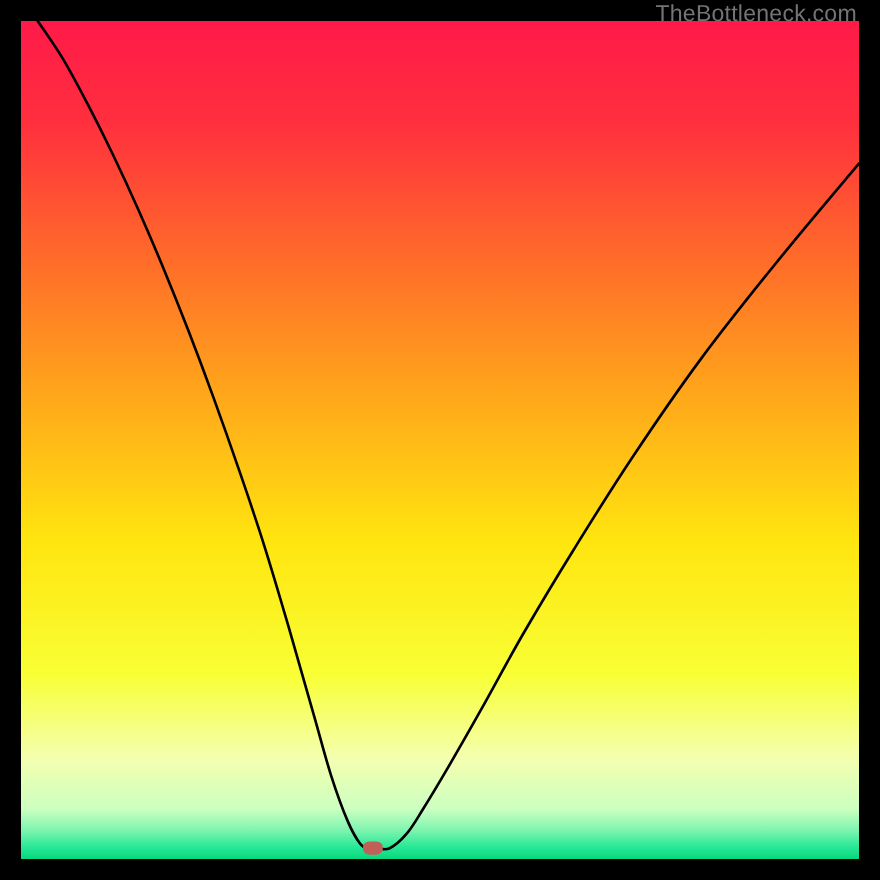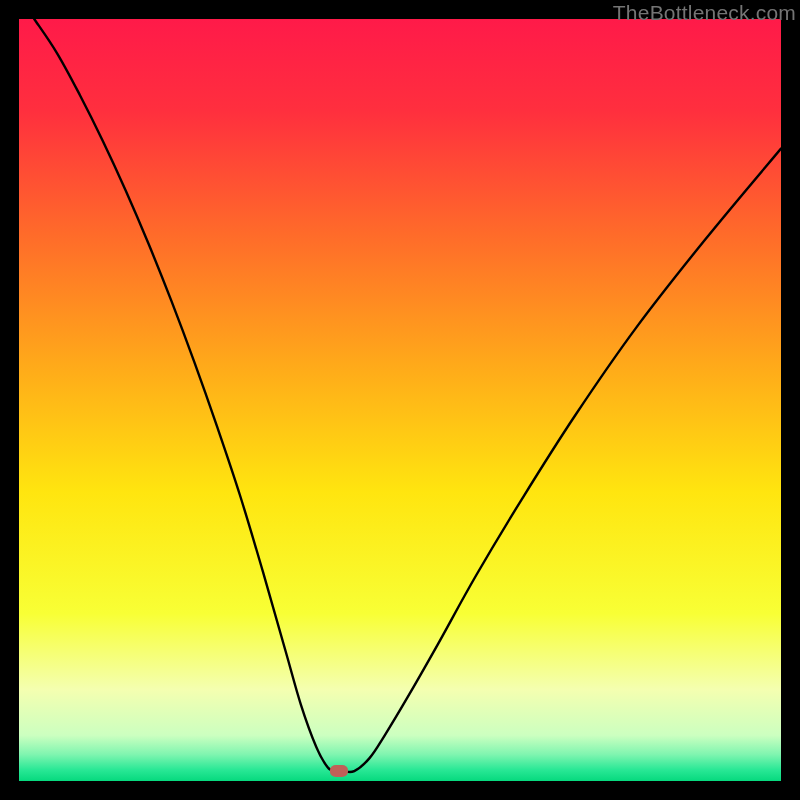--- a/index.html
+++ b/index.html
@@ -35,21 +35,21 @@
   .marker {
     position: absolute;
     width: 18px;
     height: 12px;
     border-radius: 6px / 5px;
     background: #c06058;
   }
   .watermark {
     position: absolute;
     top: 1px;
-    right: 4px;
+    right: 21px;
     font-family: Arial, Helvetica, sans-serif;
     font-size: 21px;
     color: #747474;
     letter-spacing: 0.2px;
   }
 </style>
 </head>
 <body>
 
 <div class="stage">

